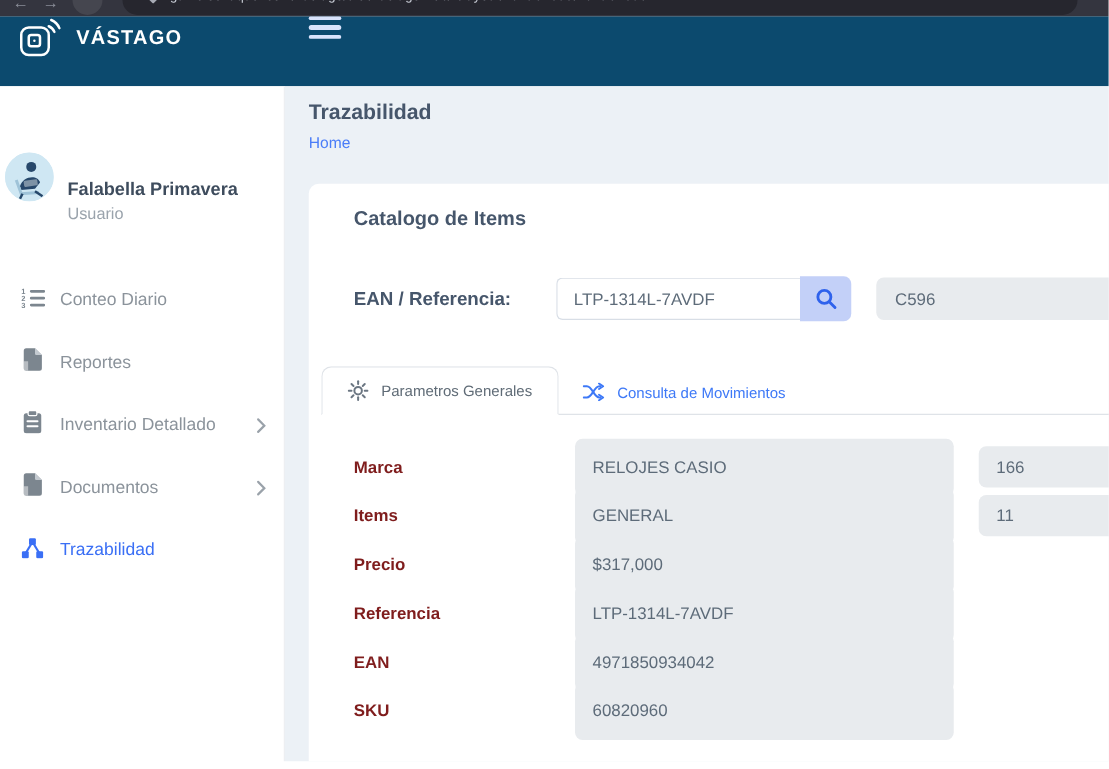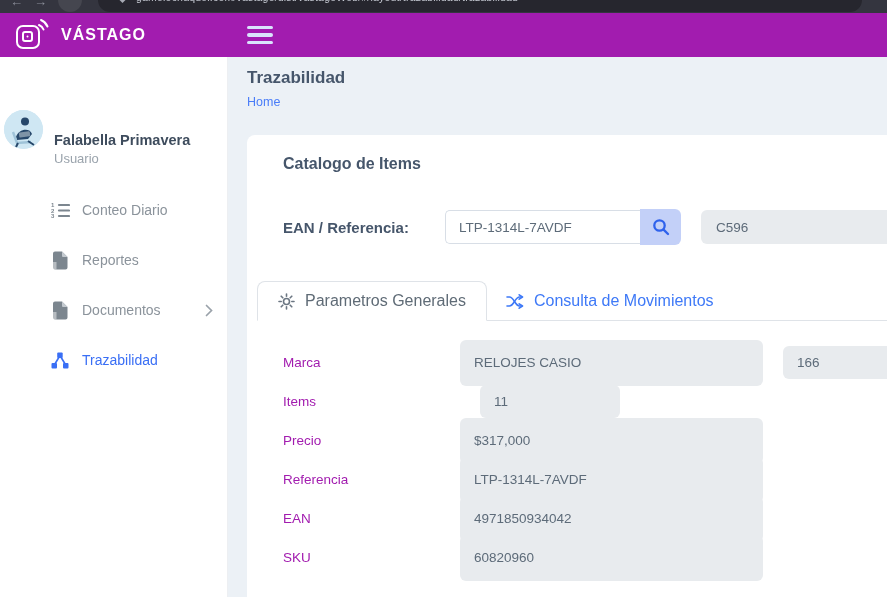--- a/index.html
+++ b/index.html
@@ -26,41 +26,41 @@
   }
   .shield-icon { position:absolute; left:20px; top:5px; width:9px; height:10px;
     background:#a7aab4; clip-path:polygon(0 0,100% 0,100% 55%,50% 100%,0 55%); }
   .url-text {
     position:absolute; left:38px; top:3px; font-size:10.5px; color:#c6cad3;
     white-space:nowrap; letter-spacing:.2px;
   }
 
   
   .app-header {
-    height:44px; background:#a21caf; display:flex; align-items:center; color:#fff;
+    height:56px; background:#0c4a6e; display:flex; align-items:flex-start; color:#fff;
   }
   .brand { width:228px; display:flex; align-items:center; gap:12px; padding-left:13px; flex:none; }
   .brand-name { font-size:16px; font-weight:bold; letter-spacing:1px; }
   .hamburger { margin-left:19px; width:26px; height:18px; display:flex;
     flex-direction:column; justify-content:space-between; cursor:pointer; }
   .hamburger span { display:block; height:3.2px; background:#d9e3fc; border-radius:2px; }
 
   
   .layout { display:flex; height:540px; }
 
   
   .sidebar { width:228px; flex:none; background:#fff; border-right:1px solid #edeff2; padding-top:36px; }
   .user { display:flex; align-items:center; gap:11px; padding-left:4px; }
   .avatar { width:39px; height:39px; border-radius:50%; background:#cfe7f3; flex:none;
     display:flex; align-items:center; justify-content:center; overflow:hidden; }
   .user-name { font-size:14.5px; font-weight:bold; color:#3e4c5d;margin-top:39px; }
   .user-role { font-size:13px; color:#9aa3ac; margin-top:3px; }
   .menu { margin-top:19px; }
-  .menu-item { height:50px; display:flex; align-items:center; padding:0 14px 0 16px;
-    gap:12px; font-size:14px; color:#8b939b; cursor:pointer;margin-left:34px; }
+  .menu-item { height:50px; display:flex; align-items:flex-end; padding:0 14px 0 16px;
+    gap:12px; font-size:14px; color:#8b939b; cursor:pointer; }
   .menu-item .mi-icon { width:20px; flex:none; display:flex; justify-content:center; }
   .menu-item .mi-label { flex:1; }
   .menu-item.active { color:#3a6ff5; }
 
   
   .main { flex:1; background:#ecf1f6; padding:11px 0 0 19px; display:flex; flex-direction:column; }
   .page-title { font-size:17px; font-weight:bold; color:#46566b; }
   .breadcrumb { margin-top:7px; font-size:12.5px; color:#4a7df8; cursor:pointer; }
 
   .card { margin-top:26px; background:#fff; border-radius:8px 0 0 0; flex:1;
@@ -73,28 +73,28 @@
     border-radius:5px 0 0 5px; padding:0 13px; font-size:13.5px; color:#5d6b79;
     font-family:"Liberation Sans", sans-serif; outline:none; flex:none; }
   .search-btn { width:41px; height:36px; background:#c3d0f8; border:none;
     border-radius:0 6px 6px 0; cursor:pointer; display:flex; align-items:center;
     justify-content:center; flex:none; }
   .ref-field { flex:1; margin-left:20px; height:34px; background:#e8ebee; border-radius:6px;
     display:flex; align-items:center; padding:0 15px; font-size:13.5px; color:#5d6b79; }
 
   .tabs { margin:36px 0 0 -26px; display:flex; align-items:flex-end;
     border-bottom:1px solid #dfe3e8; }
-  .tab { display:flex; align-items:center; gap:10px; font-size:16px; cursor:pointer; }
+  .tab { display:flex; align-items:center; gap:10px; font-size:12px; cursor:pointer; }
   .tab.active { background:#fff; border:1px solid #dfe3e8; border-bottom:1px solid #fff;
     margin-bottom:-1px; border-radius:8px 8px 0 0; padding:10px 20px; color:#5f6b76; }
   .tab.inactive { padding:10px 19px; color:#3e79f7; }
 
   .fields { margin-top:25px; display:flex; flex-direction:column; gap:6px; }
   .frow { display:flex; align-items:center; height:33px; }
-  .flabel { width:177px; flex:none; font-size:13.5px; font-weight:normal; color:#a21caf; }
+  .flabel { width:177px; flex:none; font-size:13.5px; font-weight:bold; color:#7f1d1d; }
   .fvalue { width:303px; flex:none; height:46px; background:#e8ebee; border-radius:6px;
     display:flex; align-items:center; padding:0 14px; font-size:13.5px; color:#5d6b79; }
   .fcode { margin-left:20px; width:140px; flex:none; height:33px; background:#e8ebee;
     border-radius:6px; display:flex; align-items:center; padding:0 14px;
     font-size:13.5px; color:#5d6b79; }
 
   svg { display:block; }
 </style>
 </head>
 <body>
@@ -173,20 +173,36 @@
         <span class="mi-icon">
           <svg width="16" height="19" viewBox="0 0 16 19">
             <path d="M3 0.5 h7 l5.5 5.5 v10.5 a2 2 0 0 1 -2 2 h-10.5 a2 2 0 0 1 -2 -2 v-14 a2 2 0 0 1 2 -2 z" fill="#7c868f"></path>
             <path d="M10 0.5 l5.5 5.5 h-4.5 a1 1 0 0 1 -1 -1 z" fill="#c4cad0"></path>
             <rect x="1" y="11" width="3.5" height="7.5" fill="#ffffff" opacity="0.45"></rect>
           </svg>
         </span>
         <span class="mi-label">Reportes</span>
       </div>
 
+      <div class="menu-item">
+        <span class="mi-icon">
+          <svg width="16" height="19" viewBox="0 0 16 19">
+            <rect x="1" y="2.5" width="14" height="16" rx="2" fill="#7c868f"></rect>
+            <rect x="4.5" y="0.5" width="7" height="4" rx="1.2" fill="#7c868f" stroke="#ffffff" stroke-width="1"></rect>
+            <line x1="4" y1="9" x2="12" y2="9" stroke="#ffffff" stroke-width="1.6" stroke-linecap="round"></line>
+            <line x1="4" y1="13" x2="12" y2="13" stroke="#ffffff" stroke-width="1.6" stroke-linecap="round"></line>
+          </svg>
+        </span>
+        <span class="mi-label">Inventario Detallado</span>
+        <span>
+          <svg width="8" height="13" viewBox="0 0 8 13" fill="none" stroke="#9aa2aa" stroke-width="1.7" stroke-linecap="round">
+            <polyline points="1.5,1.5 6.5,6.5 1.5,11.5"></polyline>
+          </svg>
+        </span>
+      </div>
 
       <div class="menu-item">
         <span class="mi-icon">
           <svg width="16" height="19" viewBox="0 0 16 19">
             <path d="M3 0.5 h7 l5.5 5.5 v10.5 a2 2 0 0 1 -2 2 h-10.5 a2 2 0 0 1 -2 -2 v-14 a2 2 0 0 1 2 -2 z" fill="#7c868f"></path>
             <path d="M10 0.5 l5.5 5.5 h-4.5 a1 1 0 0 1 -1 -1 z" fill="#c4cad0"></path>
             <rect x="1" y="11" width="3.5" height="7.5" fill="#ffffff" opacity="0.45"></rect>
           </svg>
         </span>
         <span class="mi-label">Documentos</span>
@@ -269,20 +285,21 @@
       <div class="fields">
 
         <div class="frow">
           <span class="flabel">Marca</span>
           <div class="fvalue">RELOJES CASIO</div>
           <div class="fcode">166</div>
         </div>
 
         <div class="frow">
           <span class="flabel">Items</span>
+          <div class="fvalue">GENERAL</div>
           <div class="fcode">11</div>
         </div>
 
         <div class="frow">
           <span class="flabel">Precio</span>
           <div class="fvalue">$317,000</div>
 
         </div>
 
         <div class="frow">

